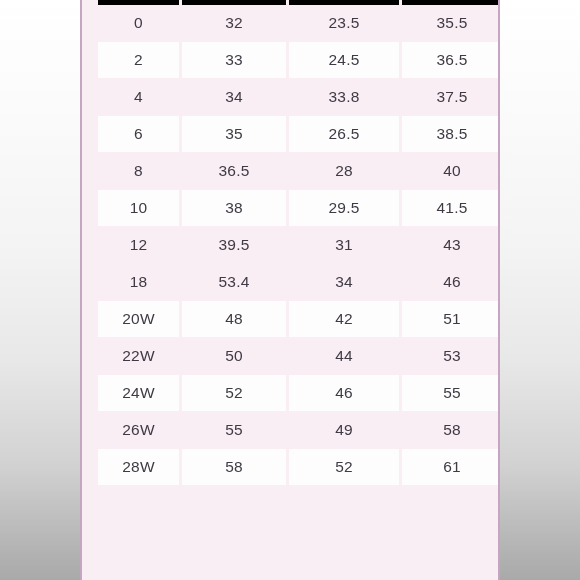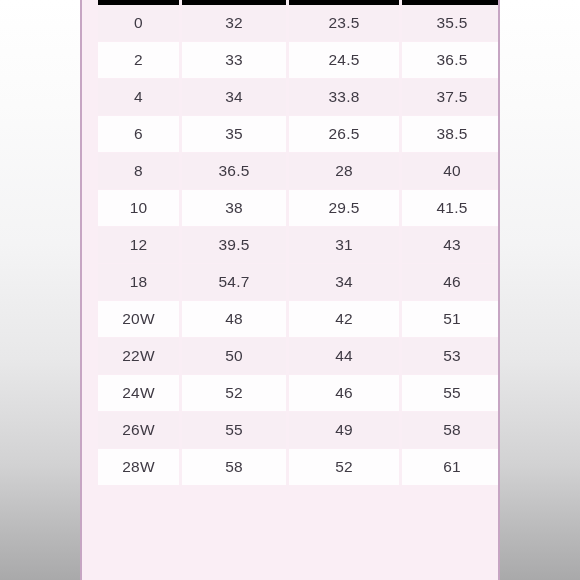--- a/index.html
+++ b/index.html
@@ -153,21 +153,21 @@
             <td>41.5</td>
           </tr>
           <tr class="row-pink">
             <td>12</td>
             <td>39.5</td>
             <td>31</td>
             <td>43</td>
           </tr>
           <tr class="row-pink">
             <td>18</td>
-            <td>54.7</td>
+            <td>53.4</td>
             <td>34</td>
             <td>46</td>
           </tr>
           <tr class="row-white">
             <td>20W</td>
             <td>48</td>
             <td>42</td>
             <td>51</td>
           </tr>
           <tr class="row-pink">

